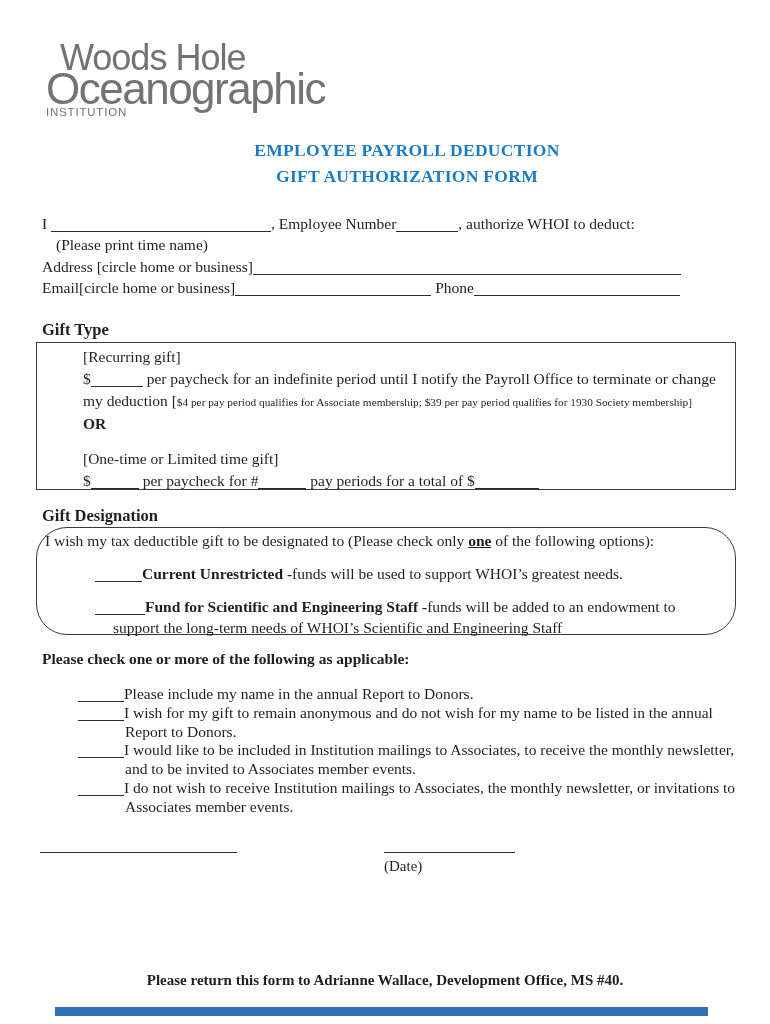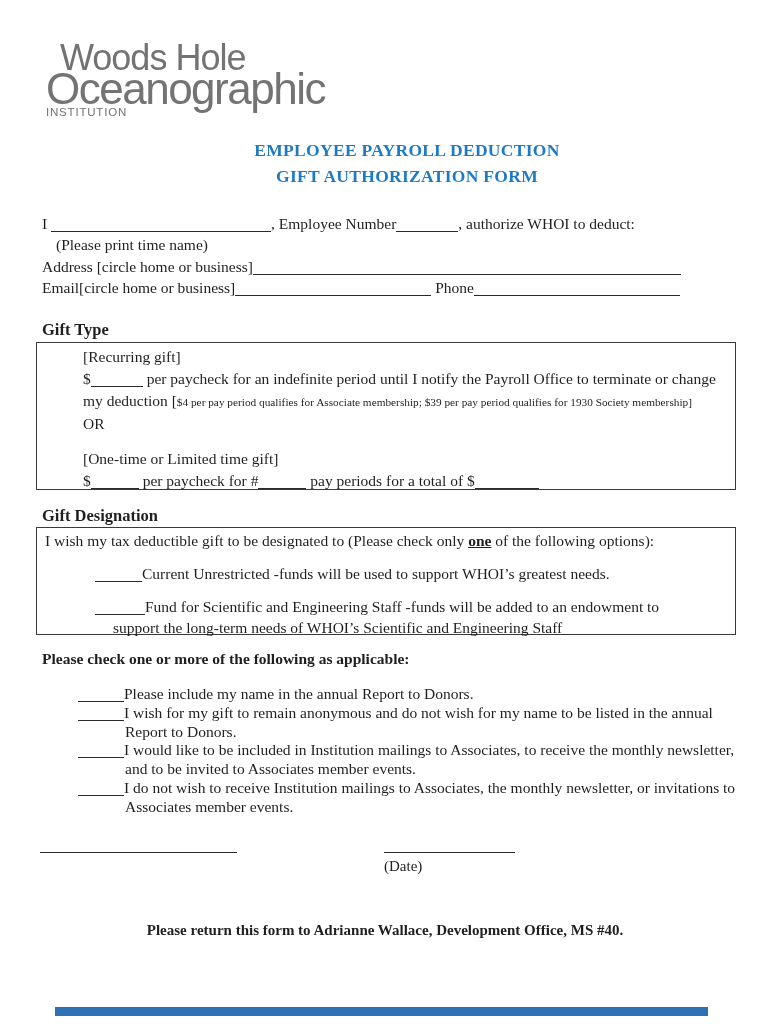--- a/index.html
+++ b/index.html
@@ -14,50 +14,50 @@
   .logo { position:absolute; left:46px; top:40px; width:270px;
           font-family:"Liberation Sans", sans-serif; color:#737373; }
   .logo-line1 { font-size:36px; line-height:1; padding-left:14px; letter-spacing:-1px; }
   .logo-line2 { font-size:44px; line-height:1; margin-top:-9px; letter-spacing:-1.5px; }
   .logo-line3 { font-size:11.5px; letter-spacing:0.8px; text-align:left; margin-top:-5px; padding-right:2px; }
   
   .title { position:absolute; left:0; top:137px; width:100%; text-align:center;
            color:#1d7bc4; font-weight:bold; font-size:17.5px; line-height:26px; letter-spacing:0.3px;padding-left:44px; }
   
   .blank { display:inline-block; border-bottom:1.4px solid #2a2a2a; height:14px; vertical-align:-3px; }
-  .bold { font-weight:normal; }
+  .bold { font-weight:bold; }
   .bold-underline { font-weight:bold; text-decoration:underline; }
   .small-note { font-size:11.3px; }
   
   .intro { position:absolute; left:42px; top:213px; width:660px; line-height:21.3px; }
   .intro .indent { margin-left:14px; }
   
   .section-heading { position:absolute; left:42px; font-weight:bold; font-size:16.5px; }
   .h-gift-type { top:320px; }
   .h-gift-designation { top:506px; }
   .h-applicable { top:650px; font-size:15.5px; }
   
   .box { position:absolute; left:36px; width:700px; border:1.6px solid #3a3a3a; background:#fff; }
   .box1 { top:342px; height:148px; padding:3px 10px 6px 46px; line-height:22px; }
   .box1 .spacer { height:13px; }
-  .box2 { top:527px; height:108px; padding:2px 8px 4px 8px; line-height:21px; }
+  .box2 { top:527px; height:108px; padding:2px 8px 4px 8px; line-height:21px;border-radius:31px; }
   .box2 .opt { margin-left:50px; margin-top:12px; }
   .box2 .opt-wrap { margin-left:68px; }
   
   .checklist { position:absolute; left:78px; top:685px; width:660px; line-height:18.8px; }
   .check-item .wrap-line { margin-left:47px; }
   
   .sig-line { position:absolute; height:15px; border-bottom:1.4px solid #2a2a2a; }
   .sig-line-left  { left:40px;  top:838px; width:197px; }
   .sig-line-right { left:384px; top:838px; width:131px; }
   .sig-label { position:absolute; top:858px; font-size:15px; }
   .sig-label-left  { left:40px; }
   .sig-label-right { left:384px; width:131px; }
   
-  .footer { position:absolute; left:0; top:922px; width:100%; text-align:center;
+  .footer { position:absolute; left:0; top:972px; width:100%; text-align:center;
             font-weight:bold; font-size:15px; }
   
   .bottom-bar { position:absolute; left:55px; top:1007px; width:653px; height:9px; background:#2e72b5; }
 </style>
 </head>
 <body>
 
 <div class="page">
 
   <div class="logo">

